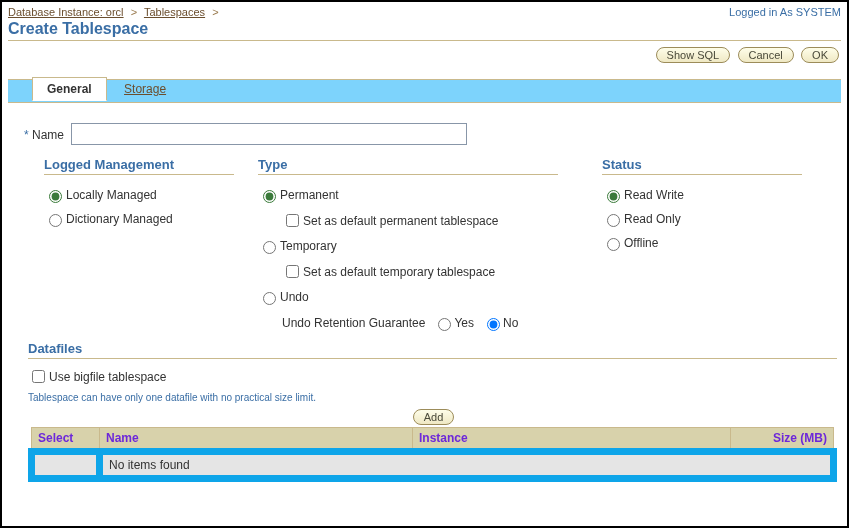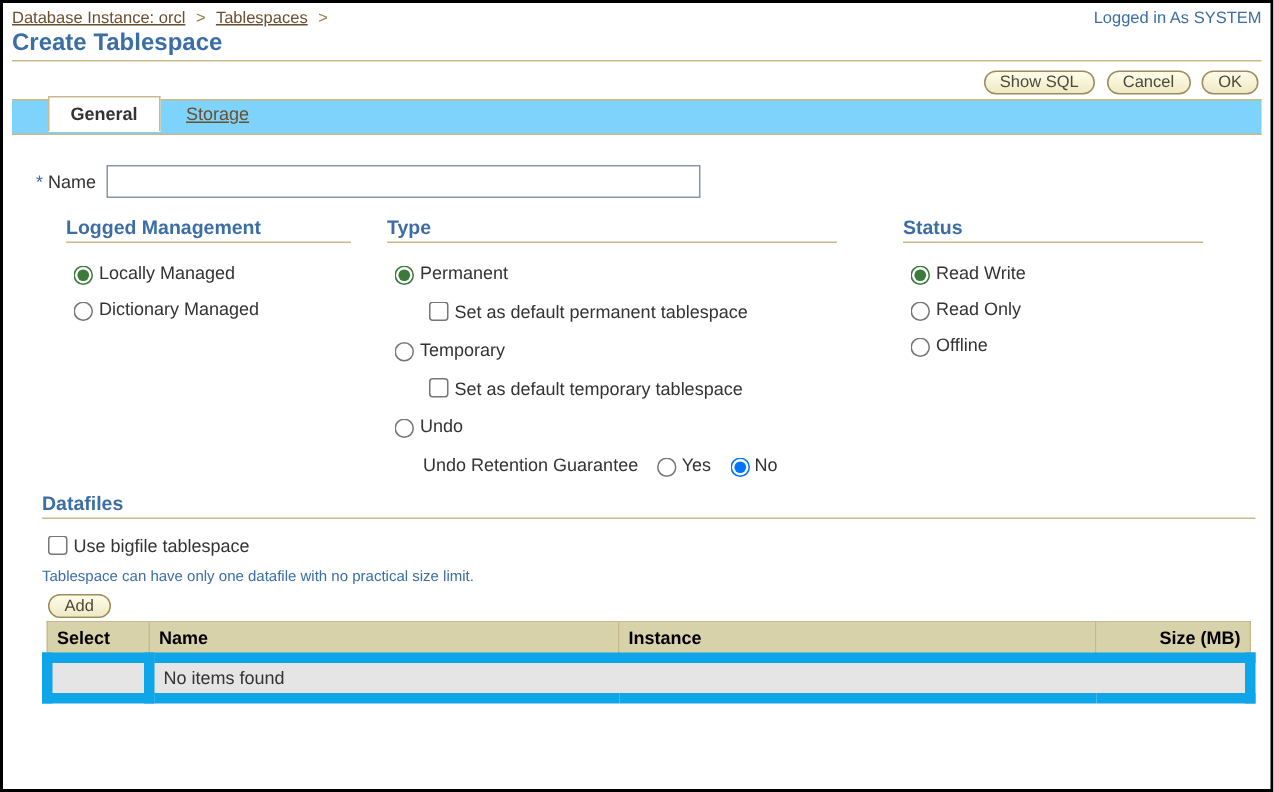--- a/index.html
+++ b/index.html
@@ -34,21 +34,21 @@
   font-weight: bold;
   font-size: 16px;
   margin: 2px 0 2px 0;
 }
 .rule {
   border-top: 1px solid #c9b98c;
   margin: 2px 0 6px 0;
 }
 .btnrow {
   text-align: right;
-  padding: 0 2px 3px 0;
+  padding: 0 2px 16px 0;
 }
 .btn {
   display: inline-block;
   background: linear-gradient(#fefde9, #efe8c4);
   border: 1px solid #9c8c5a;
   border-radius: 10px;
   padding: 1px 10px;
   font-size: 11px;
   color: #4a4a3a;
   cursor: pointer;
@@ -109,29 +109,29 @@
   padding-bottom: 2px;
   margin-bottom: 8px;
 }
 .radio-line, .check-line { padding: 4px 0; display: flex; align-items: center; }
 .radio-line.indent1 { padding-left: 24px; }
 .radio-line input, .check-line input { margin-right: 4px; accent-color: #3a7a3a; }
 .undo-sub { padding: 6px 0 0 24px; display:flex; align-items:center; gap: 8px; }
 .datafiles { padding: 10px 4px 0 20px; }
 .datafiles .section-head { margin-bottom: 4px; border-bottom: 1px solid #c9b98c; }
 .hint { color: #3a6ea5; font-size: 10px; margin: 2px 0 6px 0; }
-.addrow { text-align: left; padding: 0 2px 2px 0; }
+.addrow { text-align: center; padding: 0 2px 2px 0; }
 table.df {
   width: 100%;
   border-collapse: collapse;
   font-size: 12px;
 }
 table.df th {
   background: #d8d2ab;
-  color: #000000;
+  color: #6d28d9;
   font-weight: bold;
   text-align: left;
   padding: 3px 6px;
   border: 1px solid #c9b98c;
 }
 table.df th.right { text-align: right; }
 table.df td {
   background: #e5e5e5;
   padding: 3px 6px;
   border: 7px solid #0ea5e9;

